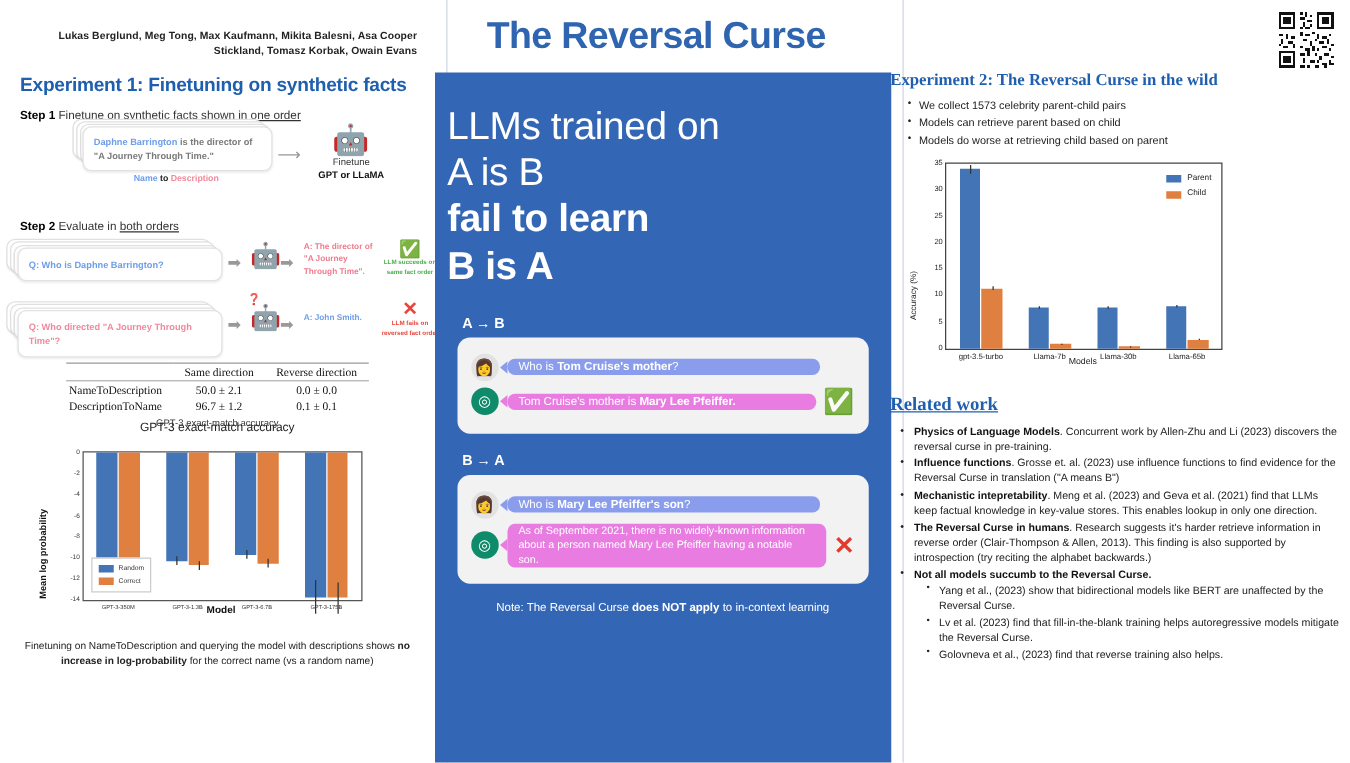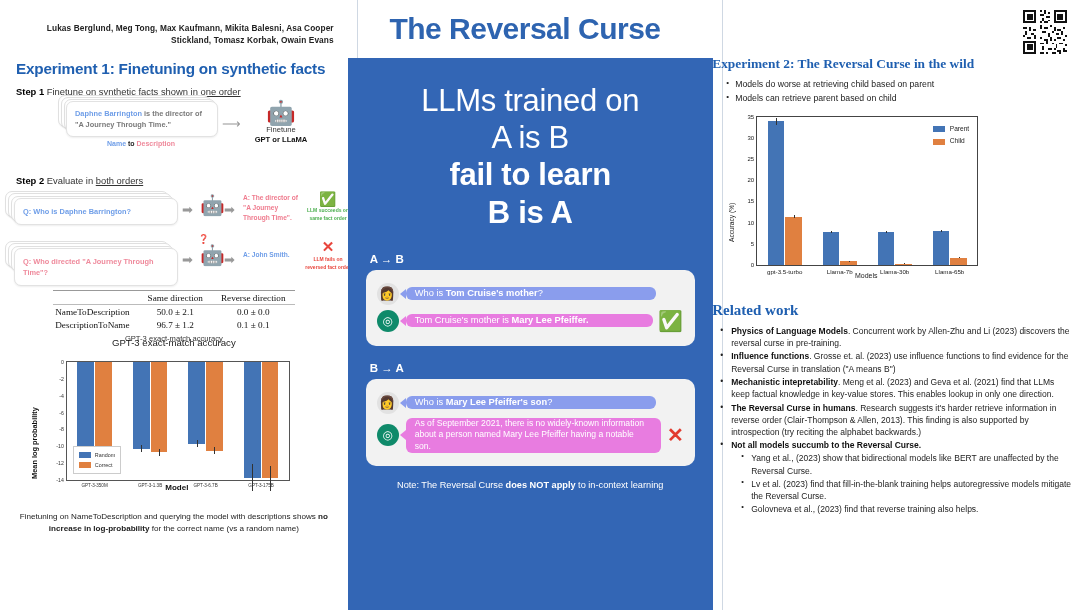--- a/index.html
+++ b/index.html
@@ -85,21 +85,21 @@
   
   .title {
     text-align:center; color:#2e64b0; font-weight:bold;
     font-size:30px; letter-spacing:-.5px; margin:12px 0 10px 0;
   }
   .bluepanel {
     position:absolute; left:0; top:58px; width:365px; height:552px;
     background:#3366b5;
   }
   .hero {
-    color:#fff; text-align:center; font-size:31px; line-height:1.2;
+    color:#fff; text-align:left; font-size:31px; line-height:1.2;
     padding:24px 10px 0 10px; letter-spacing:-.3px;
   }
   .hero .b { font-weight:bold; }
   .ab-lbl { color:#fff; font-weight:bold; font-size:11.5px; margin:0 0 5px 22px; }
   .chatcard { background:#f2f2f2; border-radius:10px; margin:0 18px; padding:9px 11px; }
   .chatrow { display:flex; align-items:center; gap:0; margin:4px 0; }
   .avatar { width:22px; height:22px; border-radius:50%; flex:0 0 22px;
             display:flex; align-items:center; justify-content:center; font-size:13px; }
   .av-user { background:#e2e2e2; }
   .av-gpt { background:#0f8a6a; }
@@ -112,21 +112,21 @@
   .bubble b { font-weight:bold; }
   .mark { font-size:20px; margin-left:6px; flex:0 0 auto; }
   .ok { color:#5bab48; } .bad { color:#e23b2e; font-weight:bold; }
   .note { color:#fff; text-align:center; font-size:9.2px; margin-top:14px; }
   .note b { font-weight:bold; }
 
   
   .qr { position:absolute; right:10px; top:8px; width:50px; height:48px; }
   .rsec-head { color:#1f5fb0; font-weight:bold; font-size:13.4px;
                margin:56px 0 6px 10px; font-family:"Liberation Serif", serif; }
-  .rsec-head.rw { margin-top:10px; font-size:15px; }
+  .rsec-head.rw { margin-top:10px; font-size:15px;text-decoration:underline; }
   .bullets { margin:0 10px 0 24px; padding:0; list-style:none; font-size:8.7px; color:#222; line-height:1.6; }
   .bullets li { position:relative; padding-left:9px; }
   .bullets li:before { content:"•"; position:absolute; left:0; top:-1px; font-size:8px; }
   .rw-list { margin:0 8px 0 18px; padding:0; list-style:none; font-size:8.5px; color:#222; line-height:1.42; }
   .rw-list > li { position:relative; padding-left:11px; margin-bottom:1.5px; }
   .rw-list > li:before { content:"•"; position:absolute; left:0; top:-1px; }
   .rw-list b { font-weight:bold; color:#111; }
   .sub-list { list-style:none; margin:1px 0 0 10px; padding:0; }
   .sub-list li { position:relative; padding-left:10px; margin-bottom:1px; }
   .sub-list li:before { content:"•"; position:absolute; left:0; top:-1px; font-size:7.5px; }
@@ -434,22 +434,23 @@
             <rect x="16" y="23" width="2" height="1"></rect>
           <rect x="20" y="23" width="1" height="1"></rect>
             <rect x="23" y="22" width="1" height="1"></rect>
         </g>
       </svg>
     </div>
 
     <div class="rsec-head">Experiment 2: The Reversal Curse in the wild</div>
 
     <ul class="bullets">
+      <li>We collect 1573 celebrity parent-child pairs</li>
+      <li>Models can retrieve parent based on child</li>
       <li>Models do worse at retrieving child based on parent</li>
-      <li>Models can retrieve parent based on child</li>
     </ul>
 
     <div style="position:relative;width:280px;height:180px;margin:6px 0 0 22px;">
       <div class="rylab" style="left:4px;top:130px;">Accuracy (%)</div>
       <div class="rplot" id="rplot" style="position:absolute;left:32px;top:4px;width:220px;height:148px;">
           <div class="rytick" style="top: 148px;">0</div>
           <div class="rytick" style="top: 126.857px;">5</div>
           <div class="rytick" style="top: 105.714px;">10</div>
           <div class="rytick" style="top: 84.5714px;">15</div>
           <div class="rytick" style="top: 63.4286px;">20</div>

